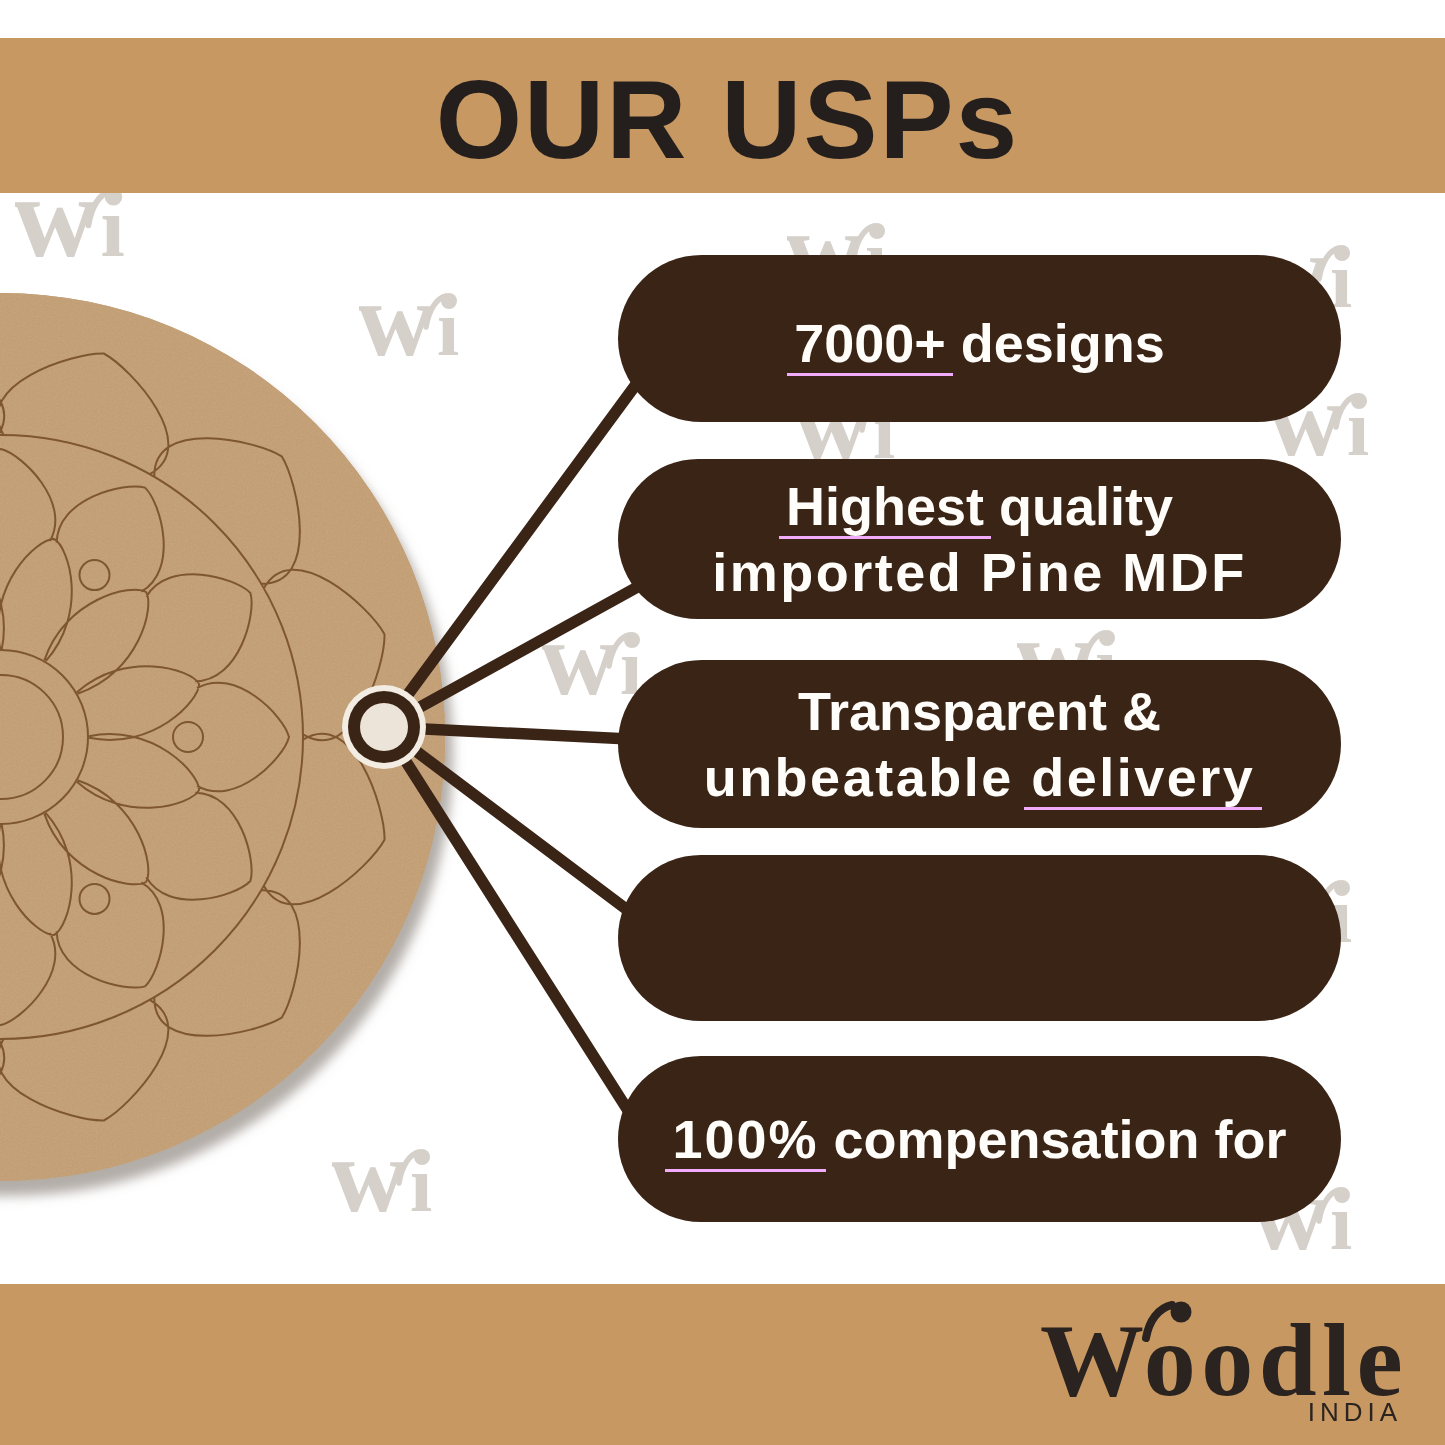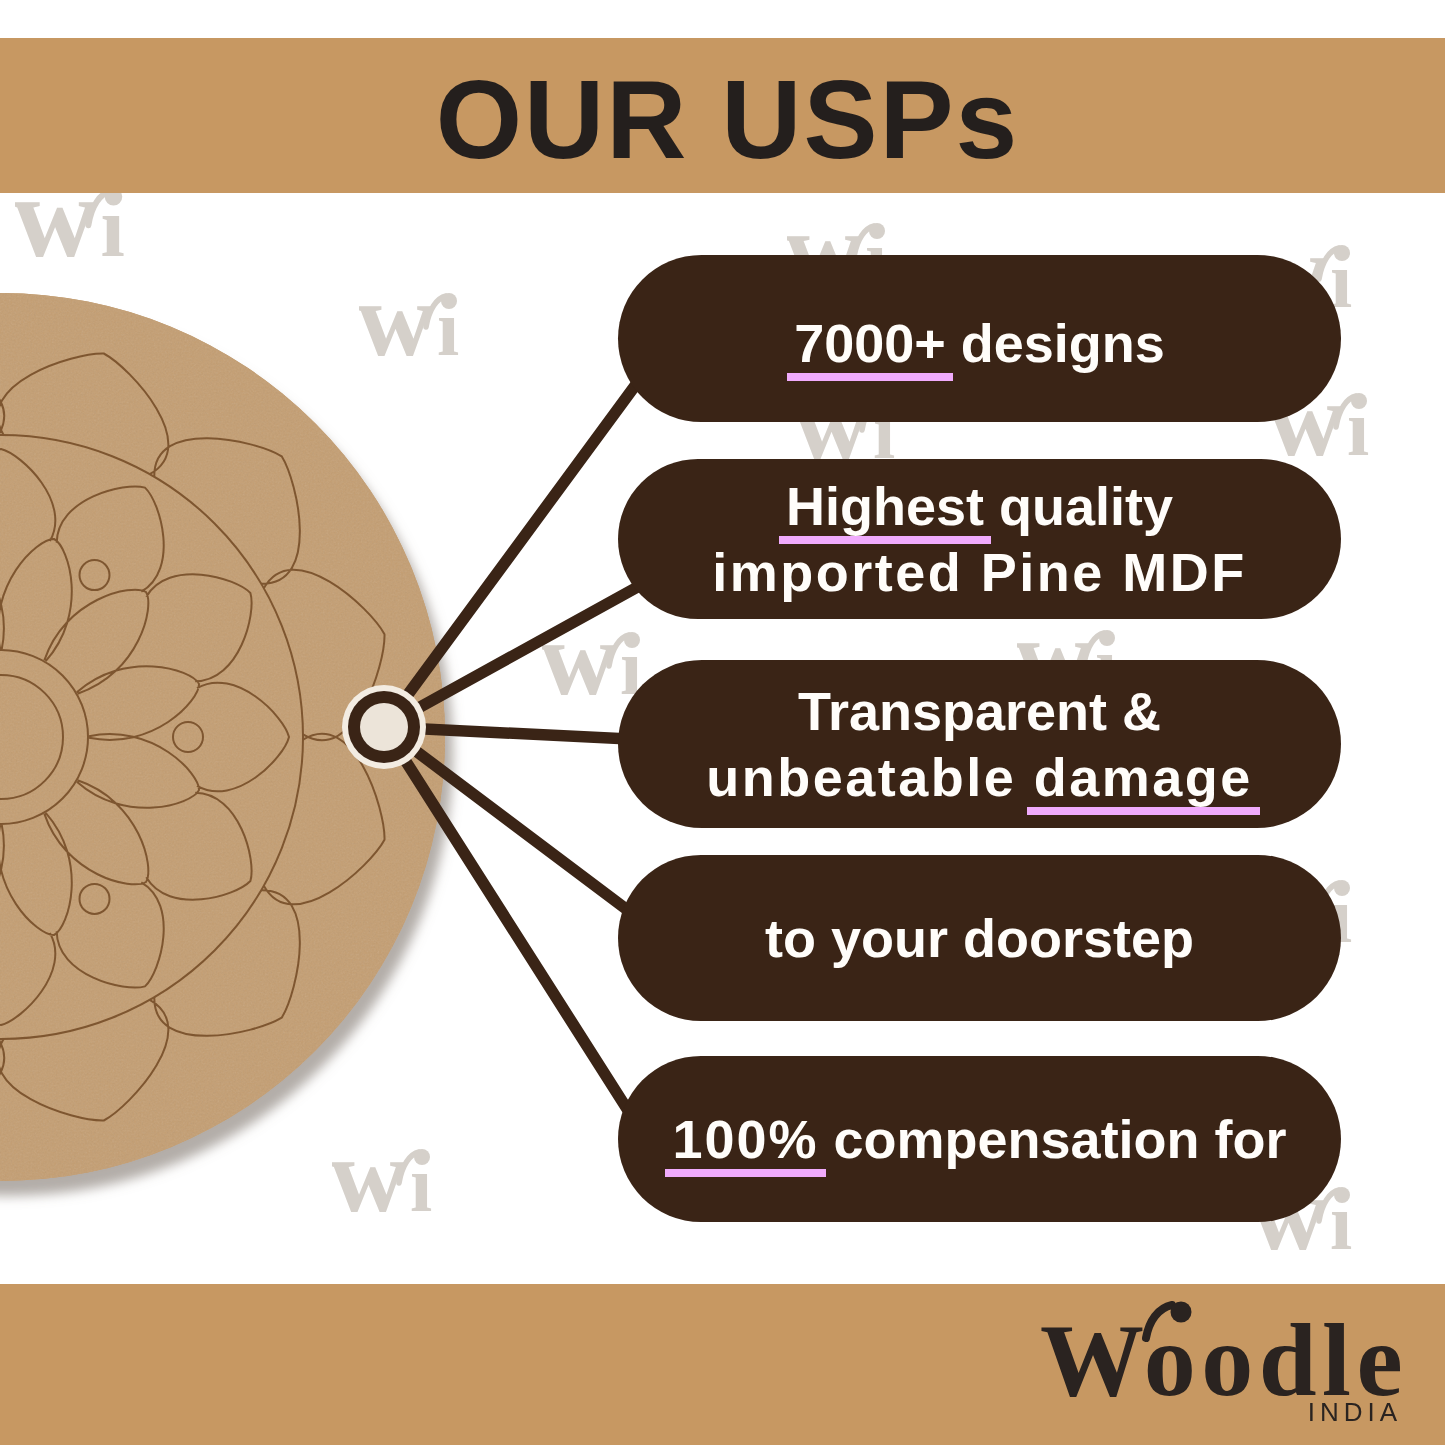--- a/index.html
+++ b/index.html
@@ -7,21 +7,21 @@
 .banner{position:absolute;left:0;width:1445px;background:#c79862;z-index:4;}
 #btop{top:38px;height:155px;}
 #bbot{top:1284px;height:161px;}
 #title{position:absolute;z-index:4;top:38px;left:0;width:1445px;height:155px;line-height:155px;
   text-align:center;font-weight:bold;font-size:111px;letter-spacing:2px;color:#241f1d;padding-top:5px;padding-left:5px;}
 .wm{position:absolute;z-index:2;}
 #discsvg{position:absolute;left:0;top:0;z-index:3;}
 .pill{position:absolute;left:618px;width:723px;background:#3a2416;border-radius:200px;
   z-index:5;color:#fffdfa;font-weight:bold;font-size:54px;line-height:66px;text-align:center;
   display:flex;flex-direction:column;justify-content:center;}
-.u{border-bottom:8px solid #f0abfc;padding:0 7px;margin:0 -7px;}
+.u{border-bottom:3px solid #f0abfc;padding:0 7px;margin:0 -7px;}
 #logo{position:absolute;z-index:6;}
 </style></head>
 <body>
 <div class="banner" id="btop"></div>
 <div class="banner" id="bbot"></div>
 <div id="title">OUR USPs</div>
 <svg class="wm" style="left:15px;top:188px;" width="115" height="70" viewBox="0 0 105 64">
 <g fill="#d5d0ca">
 <text x="-2" y="62" font-family="Liberation Serif" font-weight="bold" font-size="106">w</text>
 <text x="78" y="62" font-family="Liberation Serif" font-weight="bold" font-size="80">ı</text>
@@ -153,24 +153,23 @@
 </svg>
 <div class="pill" id="p1" style="top:255px;height:167px;box-sizing:border-box;padding-top:8px;">
     <div><span class="u">7000+</span> designs</div>
   </div>
 <div class="pill" id="p2" style="top:459px;height:160px;">
     <div><span class="u">Highest</span> quality</div>
     <div style="letter-spacing:2.5px;text-align:center;">imported Pine MDF</div>
   </div>
 <div class="pill" id="p3" style="top:660px;height:168px;align-items:center;">
     <div>Transparent &amp;</div>
-    <div style="letter-spacing:2.5px;">unbeatable <span class="u">damage</span></div>
+    <div style="letter-spacing:2.5px;">unbeatable <span class="u">delivery</span></div>
   </div>
 <div class="pill" id="p4" style="top:855px;height:166px;">
-    <div>to your doorstep</div>
   </div>
 <div class="pill" id="p5" style="top:1056px;height:166px;gap:24px;">
     <div><span class="u" style="letter-spacing:2px;">100%</span> compensation for</div>
   </div>
 <svg id="logo" style="left:1000px;top:1290px;" width="445" height="155" viewBox="0 0 445 155">
 <text x="40" y="105" font-family="Liberation Serif" font-weight="bold" font-size="104" letter-spacing="5.5" fill="#2a2320">Woodle</text>
 <path d="M146 48 C149 31 158 18 172 15" fill="none" stroke="#2a2320" stroke-width="8" stroke-linecap="round"></path>
 <circle cx="181" cy="22" r="10.5" fill="#2a2320"></circle>
 <text x="402" y="131" text-anchor="end" font-family="Liberation Sans" font-size="26" letter-spacing="5" fill="#2a2320">INDIA</text>
 </svg>

